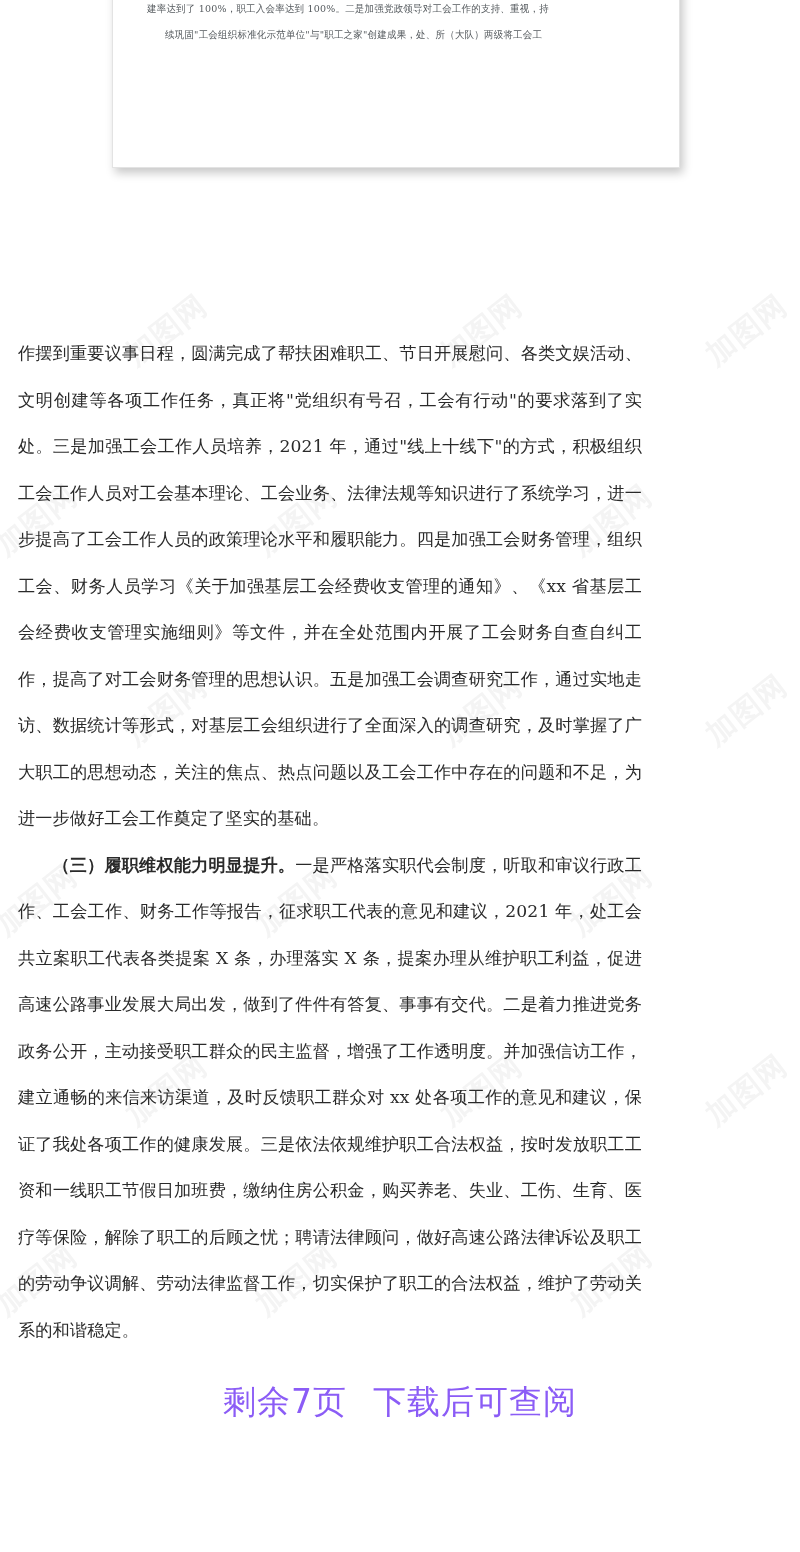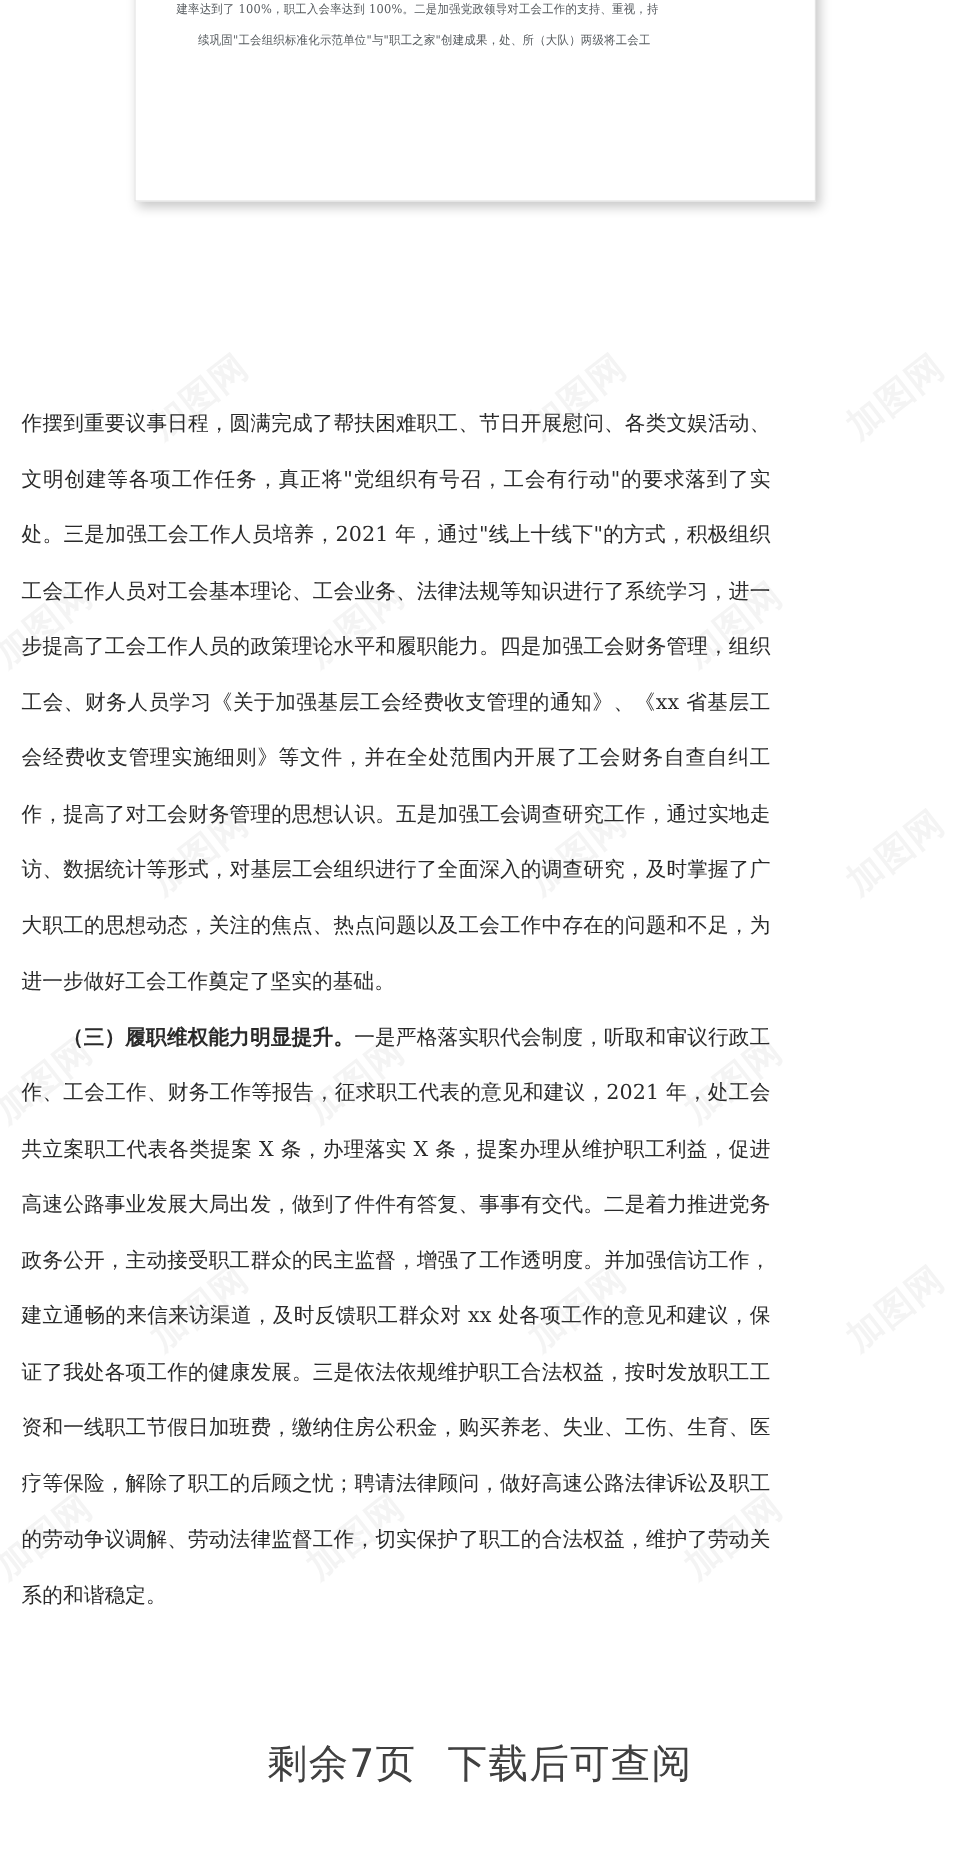--- a/index.html
+++ b/index.html
@@ -92,26 +92,26 @@
     color: rgba(60,60,60,0.055);
     transform: rotate(-38deg);
     white-space: nowrap;
     letter-spacing: 1px;
   }
 
   
   .footer-notice {
     position: absolute;
     left: 0;
-    top: 1448px;
+    top: 1380px;
     width: 800px;
     text-align: center;
     font-family: "DejaVu Sans", sans-serif;
     font-size: 33px;
-    color: #404040;
+    color: #8b5cf6;
     letter-spacing: 1px;
   }
   .footer-notice .gap {
     display: inline-block;
     width: 26px;
   }
 </style>
 </head>
 <body>
 

